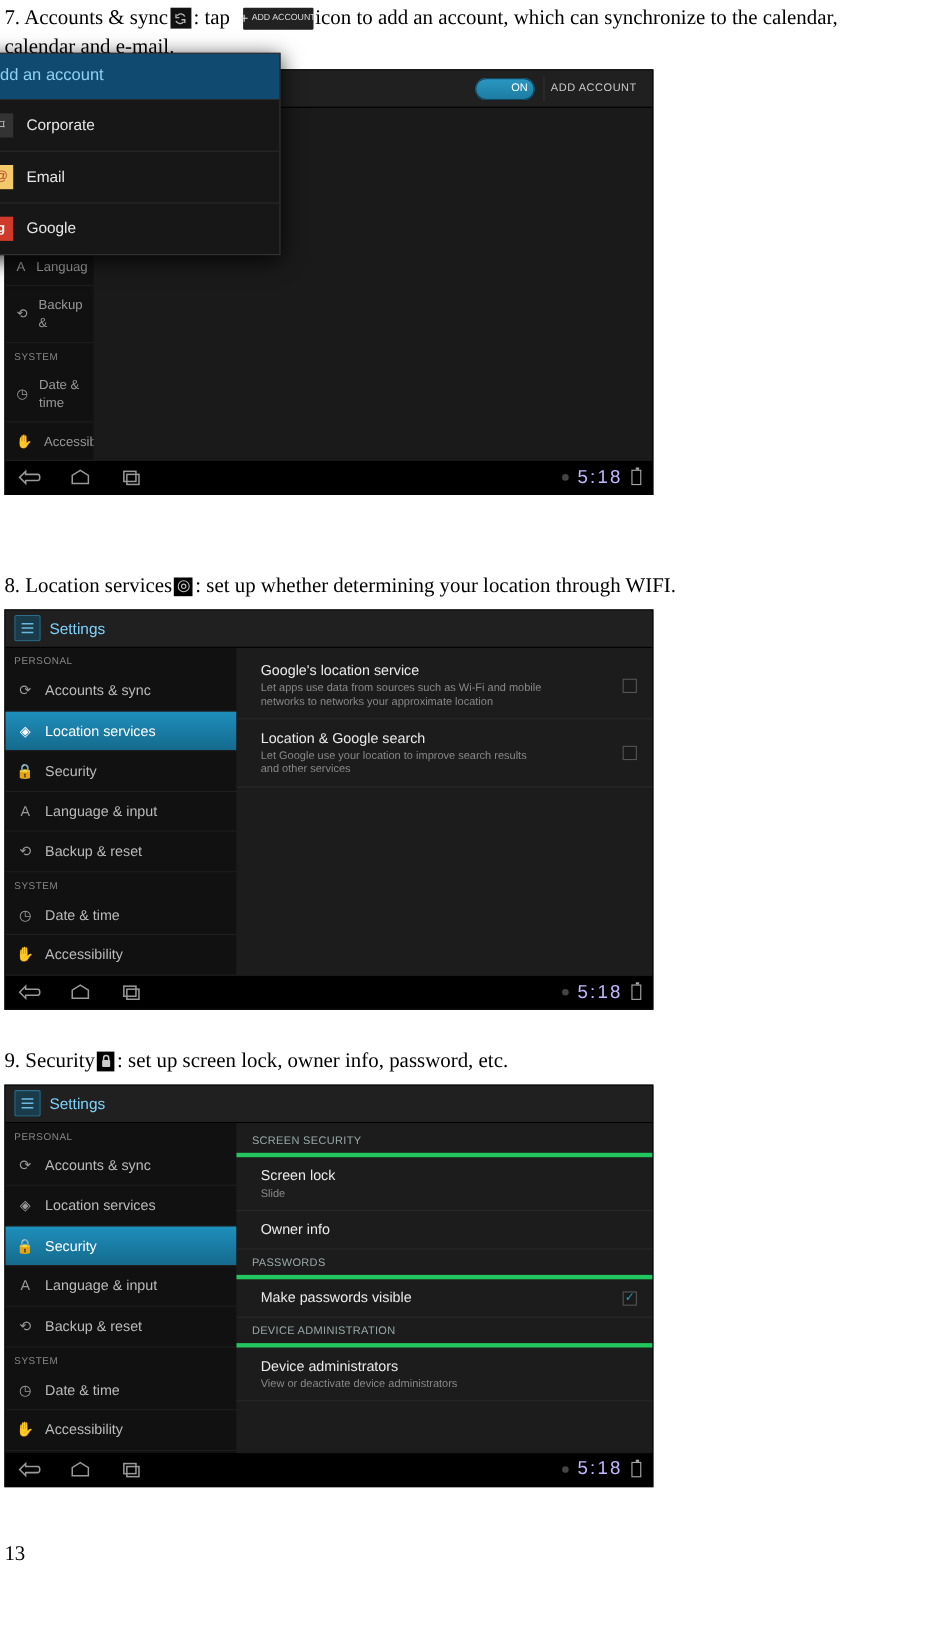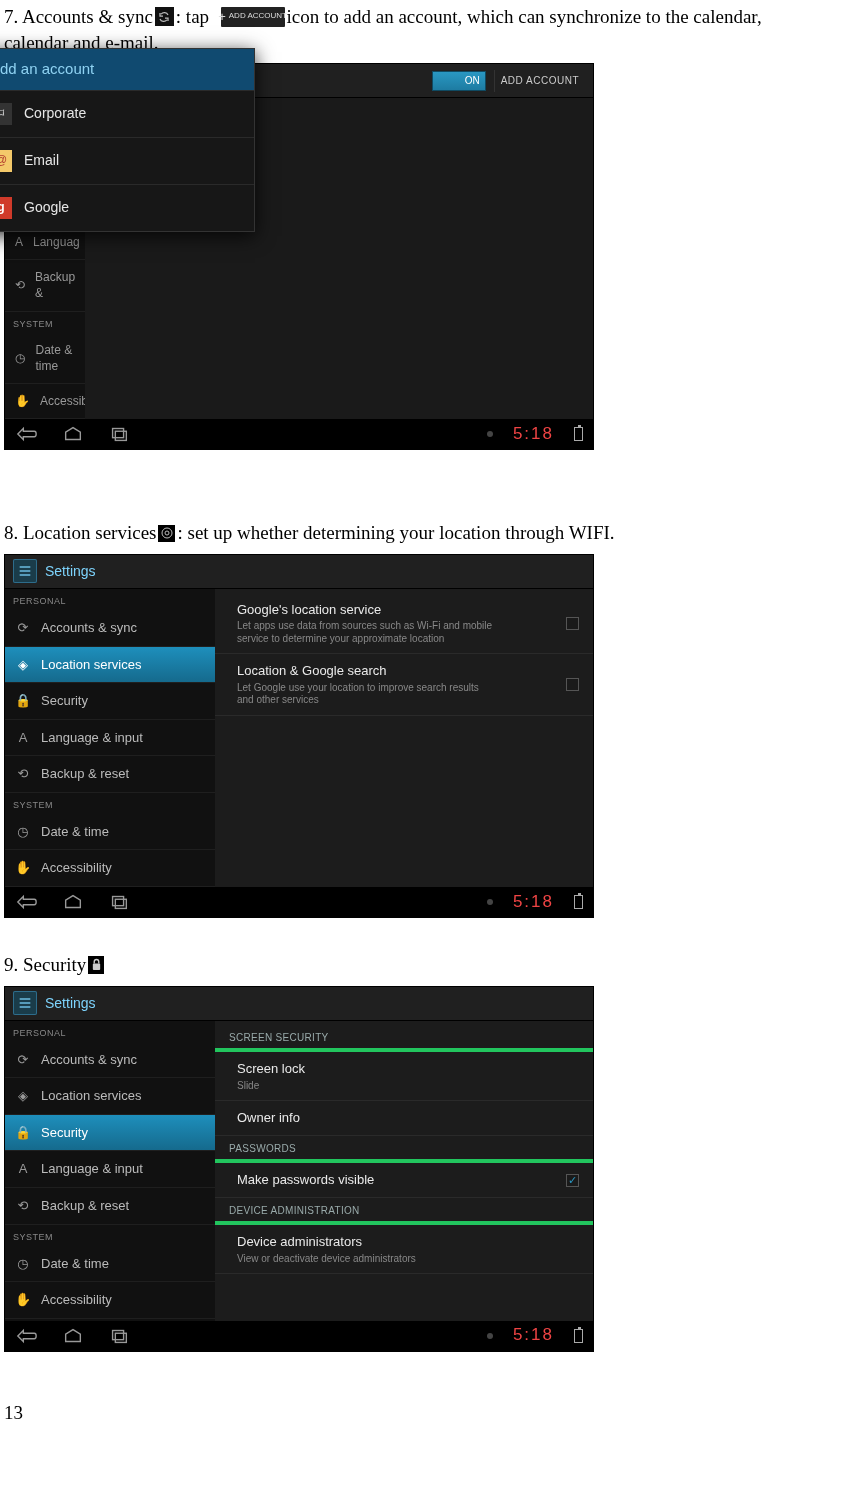--- a/index.html
+++ b/index.html
@@ -64,21 +64,21 @@
       border-radius: 2px;
       box-shadow: inset 0 0 0 1px #2d6c8b;
       display:flex;align-items:center;justify-content:center;
     }
     .shot .header .title { color: #7dd3fc; font-size: 14px; flex:1;}
     .shot .header .toggle-on {
       width: 54px; height: 20px;
       background: linear-gradient(#2a99c4,#1d7aa0);
       color: #fff; font-size: 10px;
       display:flex; align-items:center; justify-content:flex-end;
-      padding-right:6px; border-radius:0;
+      padding-right:6px; border-radius:10px;
       box-shadow: inset 0 0 0 1px #0f4a62;
     }
     .shot .header .add-acct {
       font-size: 10px; color:#ccc; letter-spacing:0.5px;
       padding:4px 6px; border-left:1px solid #333;
     }
     .shot .body { display:flex; min-height: 280px; }
     .sidebar { width: 210px; background:#111; }
     .sidebar .sect { font-size:9px; color:#888; padding:6px 8px 3px; letter-spacing:0.5px;}
     .sidebar .item {
@@ -128,21 +128,21 @@
 
     
     .navbar {
       height:30px; background:#000;
       display:flex; align-items:center; padding:0 10px;
       justify-content:space-between;
     }
     .navbar .buttons { display:flex; gap: 22px; align-items:center;}
     .navbtn { width:24px; height:18px; display:flex;align-items:center;justify-content:center;}
     .navbtn svg { width:22px; height:16px; }
-    .navbar .right { display:flex; align-items:center; gap:20px; color:#ef4444; font-family: "Arial Narrow", Arial; font-size:17px; letter-spacing:2px;}
+    .navbar .right { display:flex; align-items:center; gap:8px; color:#c4b5fd; font-family: "Arial Narrow", Arial; font-size:17px; letter-spacing:2px;}
     .navbar .dot{ width:6px;height:6px;border-radius:50%;background:#444;}
     .navbar .batt{ width:9px;height:14px;border:1px solid #aaa; position:relative;}
     .navbar .batt::before{content:"";position:absolute;top:-3px;left:3px;width:3px;height:2px;background:#aaa;}
     .spacer-lg{ height:62px; }
     .spacer-md{ height:26px; }
     .page-number{ text-align:left; font-size:19px; margin-top:48px; }
 
     
     .shot1 .sidebar { width:80px; overflow:hidden;}
     .shot1 .sidebar .item { font-size:12px; color:#999; }
@@ -313,21 +313,21 @@
         </div>
       <div class="item">
           <span class="ic">✋</span>
           <span>Accessibility</span>
         </div>
     </div>
     <div class="content">
       <div class="row">
         <div class="txt">
           <div class="ttl">Google's location service</div>
-          <div class="sub">Let apps use data from sources such as Wi-Fi and mobile service to determine your approximate location</div>
+          <div class="sub">Let apps use data from sources such as Wi-Fi and mobile networks to networks your approximate location</div>
         </div>
         <div class="chk"></div>
       </div>
       <div class="row">
         <div class="txt">
           <div class="ttl">Location &amp; Google search</div>
           <div class="sub">Let Google use your location to improve search results and other services</div>
         </div>
         <div class="chk"></div>
       </div>
@@ -364,20 +364,21 @@
 
 <div class="intro">
   <div class="intro-line">
     <span>9. Security</span>
     <span class="inline-icon lock">
       <svg width="11" height="13" viewBox="0 0 24 28" fill="#ccc">
           <rect x="4" y="12" width="16" height="14" rx="2"></rect>
           <path d="M7 12 V8 a5 5 0 0 1 10 0 V12" fill="none" stroke="#ccc" stroke-width="3"></path>
         </svg>
     </span>
+    <span>: set up screen lock, owner info, password, etc.</span>
   </div>
 </div>
 
 <div class="shot shot3">
   <div class="header">
     <div class="gear">
       <svg width="16" height="16" viewBox="0 0 24 24" fill="none" stroke="#6bbbe0" stroke-width="2">
           <path d="M4 6h16M4 12h16M4 18h16"></path>
         </svg>
     </div>

